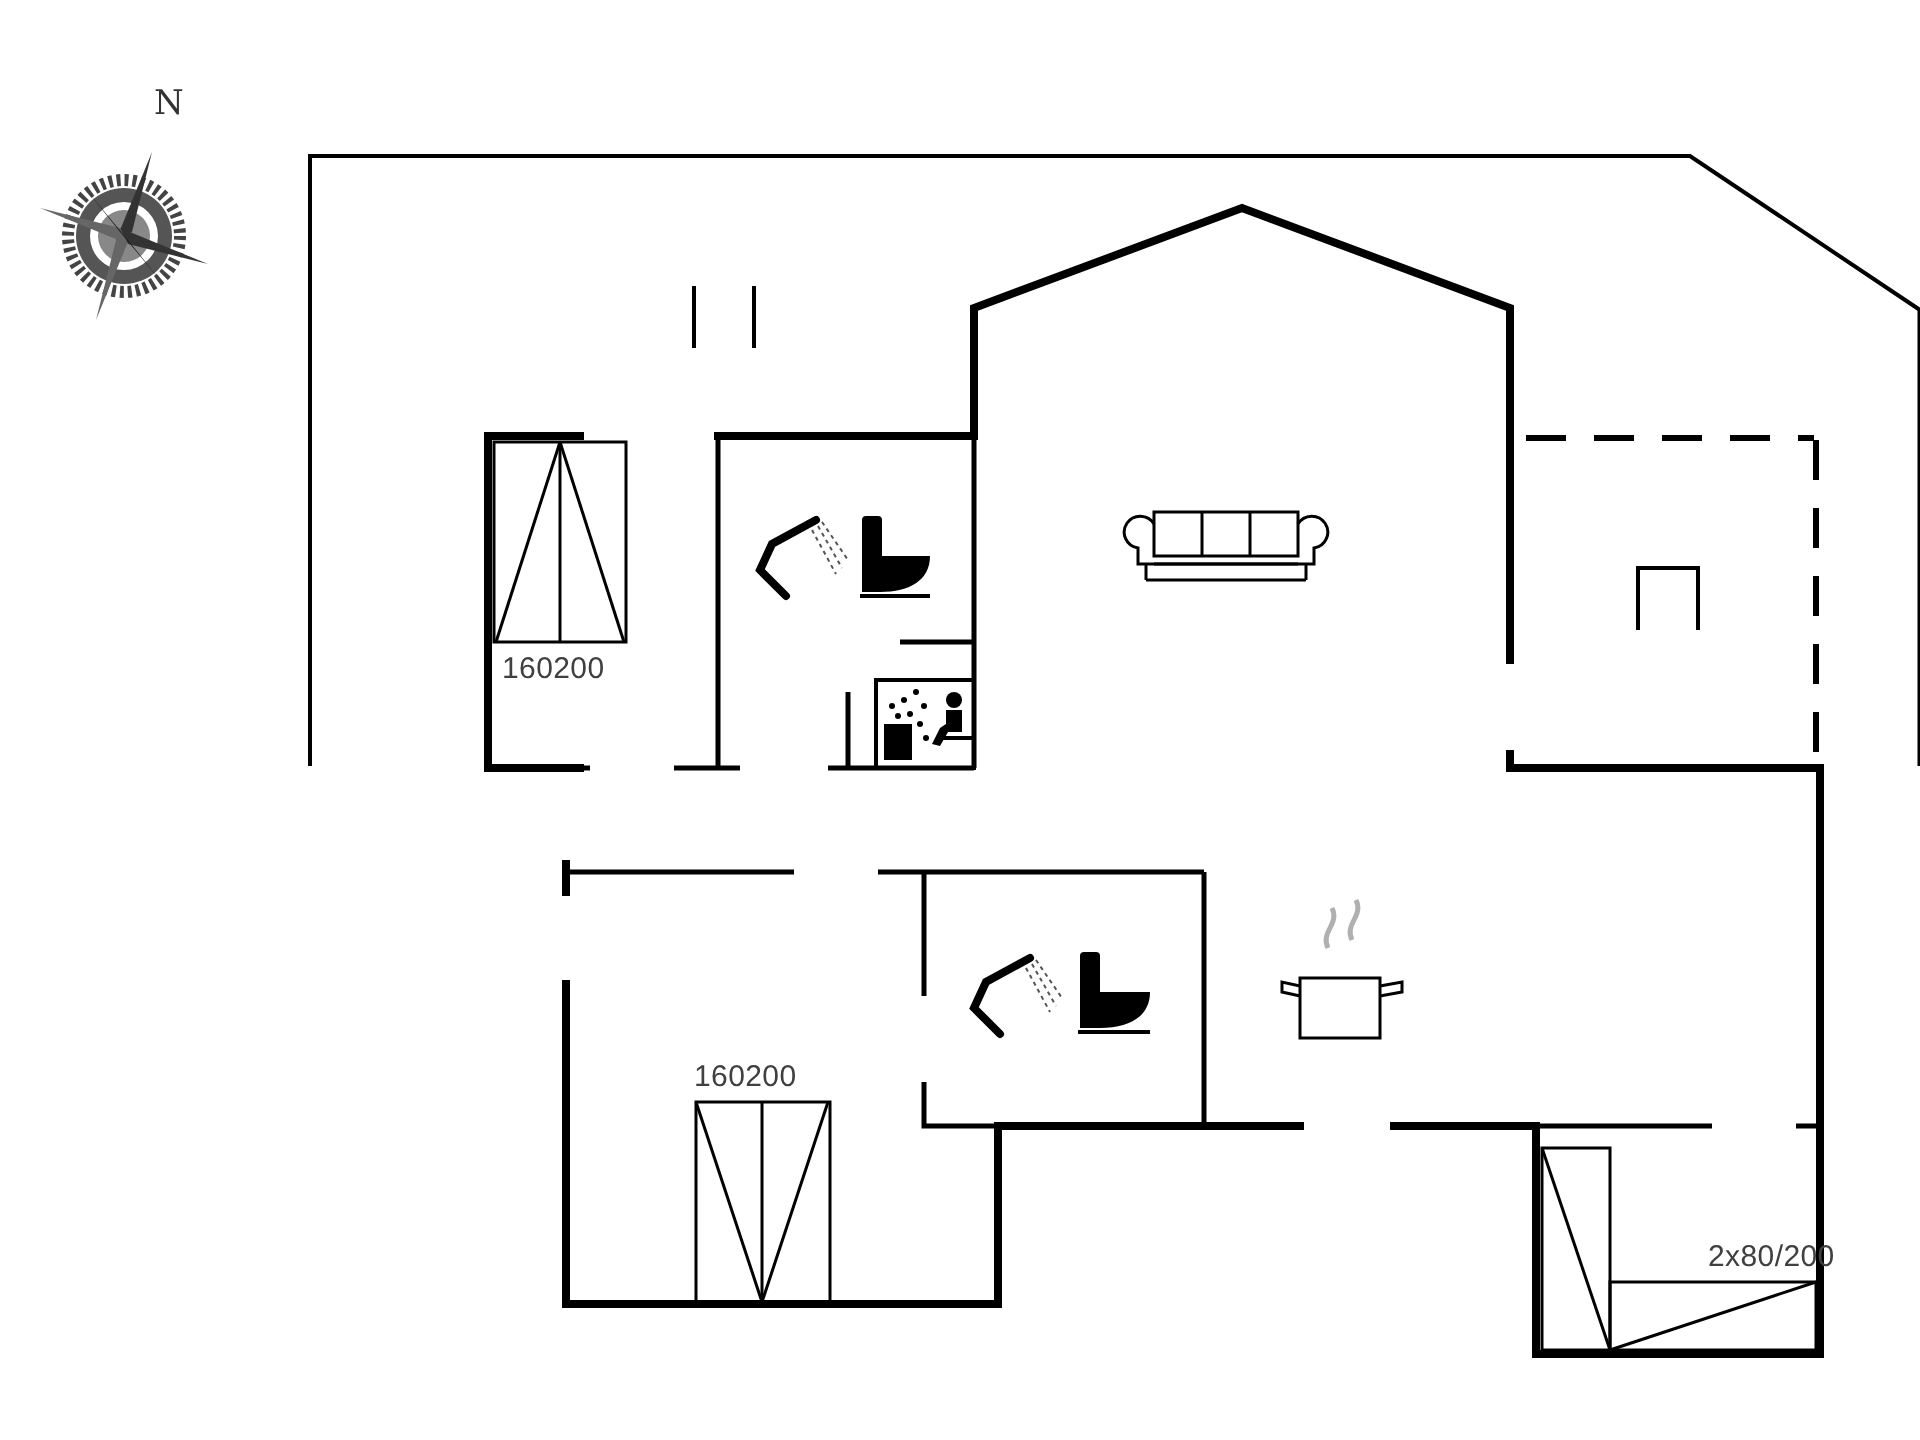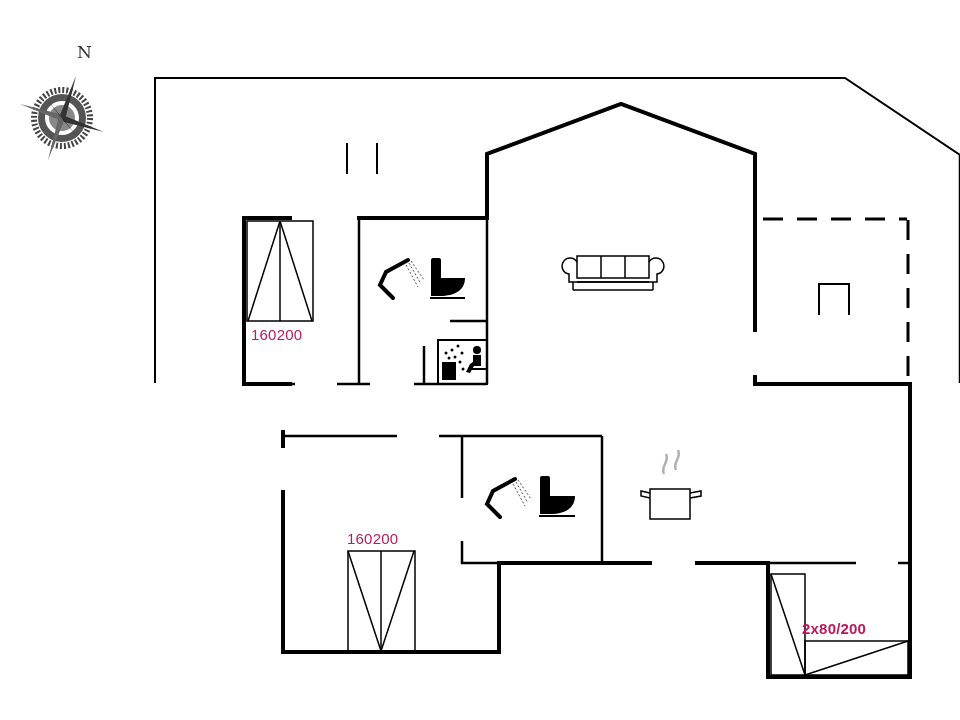--- a/index.html
+++ b/index.html
@@ -1,18 +1,18 @@
 <!DOCTYPE html>
 <html><head>
 <meta charset="utf-8">
 <style>
   html, body { margin:0; padding:0; background:#ffffff; }
   body { width:960px; height:720px; position:relative; overflow:hidden; font-family:"Liberation Sans", sans-serif; }
   svg.plan { position:absolute; left:0; top:0; }
-  .lbl { position:absolute; font-family:"Liberation Sans", sans-serif; font-size:15px; color:#be185d; letter-spacing:0.2px; }
+  .lbl { position:absolute; font-family:"Liberation Sans", sans-serif; font-size:15px; color:#404040; letter-spacing:0.2px; }
   .north { position:absolute; left:77px; top:42px; font-family:"DejaVu Serif", serif; font-size:17px; color:#333; }
 </style>
 </head>
 <body>
 
 <div class="north">N</div>
 
 <svg class="plan" width="960" height="720" viewBox="0 0 960 720">
 
   <g transform="translate(62,118)">
@@ -168,13 +168,13 @@
     <path d="M664,474 C660,466 670,462 666,454" fill="none" stroke="#b0b0b0" stroke-width="2.5"></path>
     <path d="M676,470 C672,462 682,458 678,450" fill="none" stroke="#b0b0b0" stroke-width="2.5"></path>
     <rect x="650" y="489" width="40" height="30" fill="#fff" stroke="#000" stroke-width="1.5"></rect>
     <path d="M650,493 L641,491 L641,496 L650,498" fill="none" stroke="#000" stroke-width="1.5"></path>
     <path d="M690,493 L701,491 L701,496 L690,498" fill="none" stroke="#000" stroke-width="1.5"></path>
   </g>
 </svg>
 
 <div class="lbl" style="left:251px;top:326px;">160200</div>
 <div class="lbl" style="left:347px;top:530px;">160200</div>
-<div class="lbl" style="left:802px;top:620px;font-weight:bold;">2x80/200</div>
+<div class="lbl" style="left:854px;top:620px;">2x80/200</div>
 
 </body></html>

